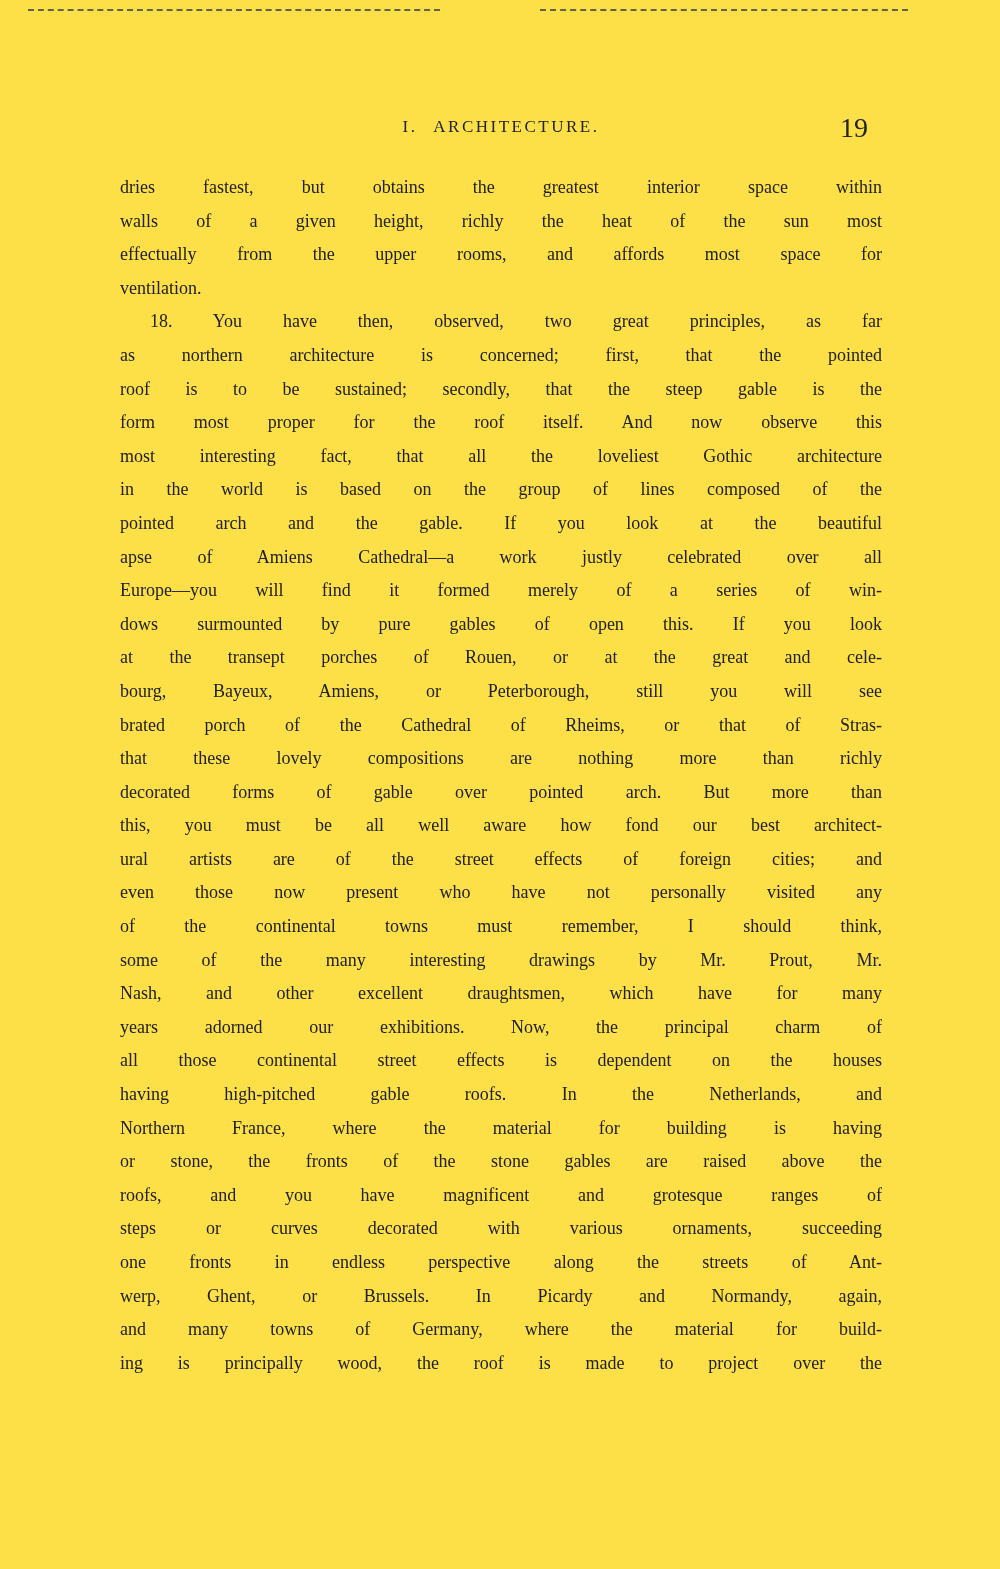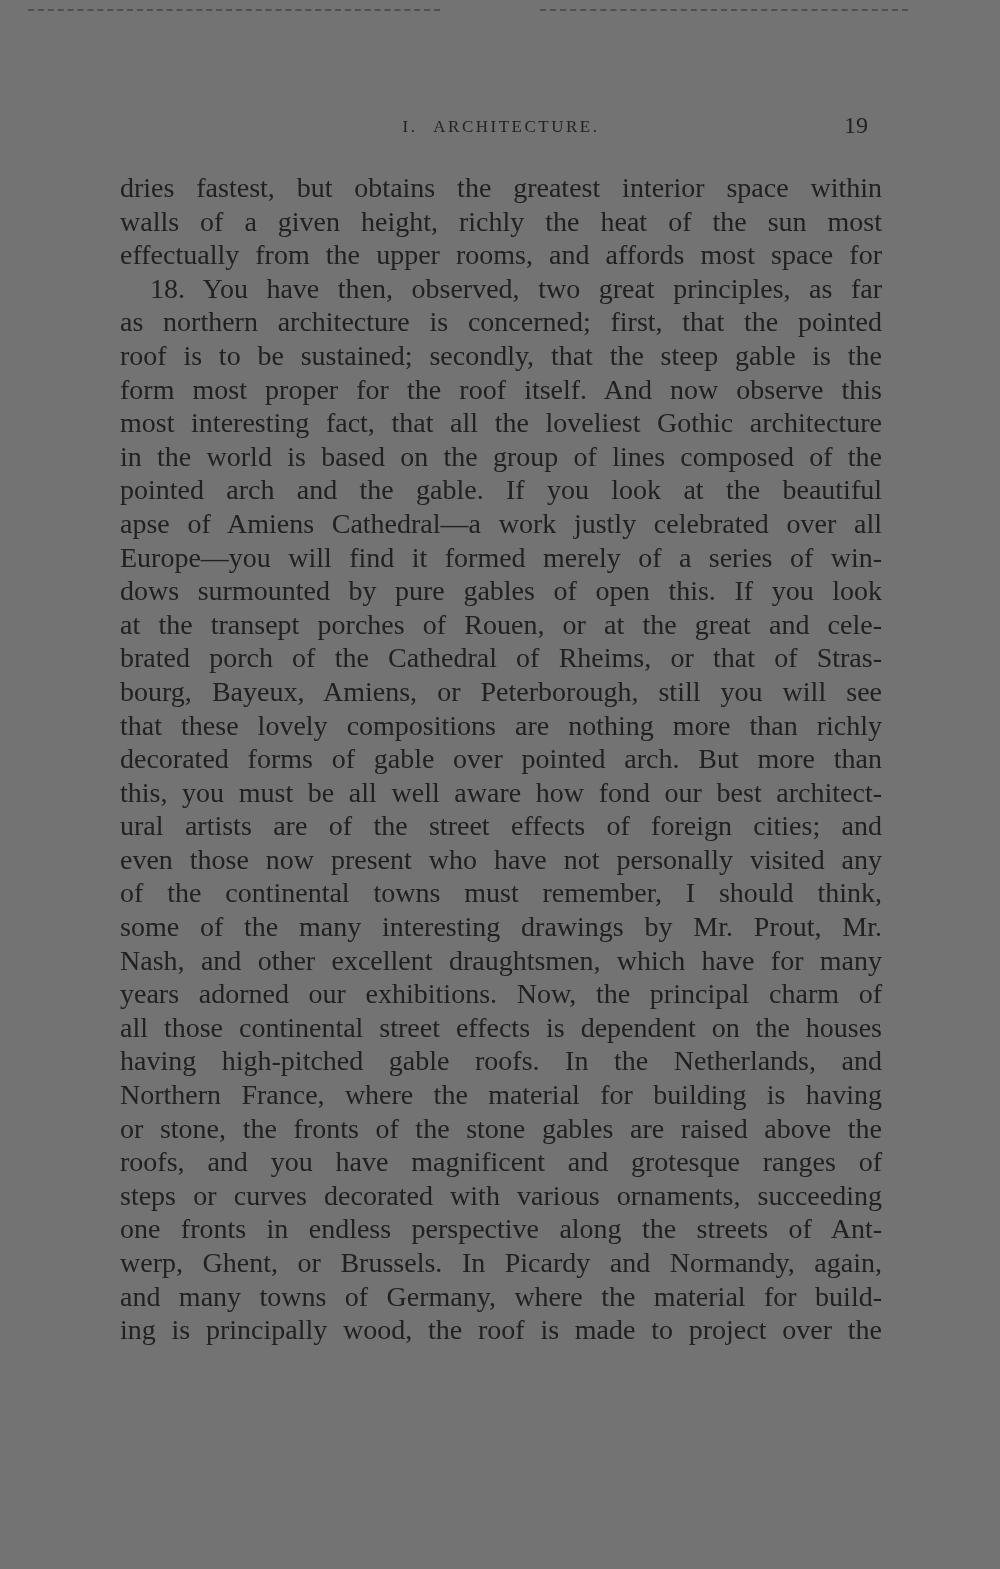--- a/index.html
+++ b/index.html
@@ -5,21 +5,21 @@
   html, body {
     margin: 0;
     padding: 0;
     background: #e8e8e8;
   }
   .page {
     position: relative;
     width: 1000px;
     height: 1569px;
     margin: 0 auto;
-    background: #737373;
+    background: #fde047;
     font-family: "Liberation Serif", "DejaVu Serif", serif;
     color: #1e1e1e;
     overflow: hidden;
   }
   
   .scan-rule {
     position: absolute;
     top: 9px;
     left: 0;
     width: 100%;
@@ -49,36 +49,36 @@
     font-size: 17px;
     letter-spacing: 2.5px;
     word-spacing: 10px;
     color: #222;
     white-space: nowrap;
   }
   .page-num {
     position: absolute;
     right: 14px;
     top: 0;
-    font-size: 24px;
+    font-size: 28px;
     color: #222;
   }
 
   .text-block {
     position: absolute;
     top: 171px;
     left: 120px;
     width: 762px;
   }
   .paragraph {
     margin: 0;
     padding: 0;
   }
   .line {
-    font-size: 28px;
+    font-size: 18px;
     line-height: 33.6px;
     white-space: normal;
     text-align: justify;
     text-align-last: justify;
     color: #212121;
   }
   .line.indent {
     text-indent: 30px;
   }
   .line.last {
@@ -98,35 +98,36 @@
   <div class="header-row">
     <span class="running-head">I. ARCHITECTURE.</span>
     <span class="page-num">19</span>
   </div>
 
   <div class="text-block" id="text-block">
       <div class="paragraph">
         <div class="line">dries fastest, but obtains the greatest interior space within</div>
         <div class="line">walls of a given height, richly the heat of the sun most</div>
         <div class="line">effectually from the upper rooms, and affords most space for</div>
+        <div class="line last">ventilation.</div>
       </div>
       <div class="paragraph">
         <div class="line indent">18. You have then, observed, two great principles, as far</div>
         <div class="line">as northern architecture is concerned; first, that the pointed</div>
         <div class="line">roof is to be sustained; secondly, that the steep gable is the</div>
         <div class="line">form most proper for the roof itself. And now observe this</div>
         <div class="line">most interesting fact, that all the loveliest Gothic architecture</div>
         <div class="line">in the world is based on the group of lines composed of the</div>
         <div class="line">pointed arch and the gable. If you look at the beautiful</div>
         <div class="line">apse of Amiens Cathedral—a work justly celebrated over all</div>
         <div class="line">Europe—you will find it formed merely of a series of win-</div>
         <div class="line">dows surmounted by pure gables of open this. If you look</div>
         <div class="line">at the transept porches of Rouen, or at the great and cele-</div>
+        <div class="line">bourg, Bayeux, Amiens, or Peterborough, still you will see</div>
         <div class="line">brated porch of the Cathedral of Rheims, or that of Stras-</div>
-        <div class="line">bourg, Bayeux, Amiens, or Peterborough, still you will see</div>
         <div class="line">that these lovely compositions are nothing more than richly</div>
         <div class="line">decorated forms of gable over pointed arch. But more than</div>
         <div class="line">this, you must be all well aware how fond our best architect-</div>
         <div class="line">ural artists are of the street effects of foreign cities; and</div>
         <div class="line">even those now present who have not personally visited any</div>
         <div class="line">of the continental towns must remember, I should think,</div>
         <div class="line">some of the many interesting drawings by Mr. Prout, Mr.</div>
         <div class="line">Nash, and other excellent draughtsmen, which have for many</div>
         <div class="line">years adorned our exhibitions. Now, the principal charm of</div>
         <div class="line">all those continental street effects is dependent on the houses</div>

